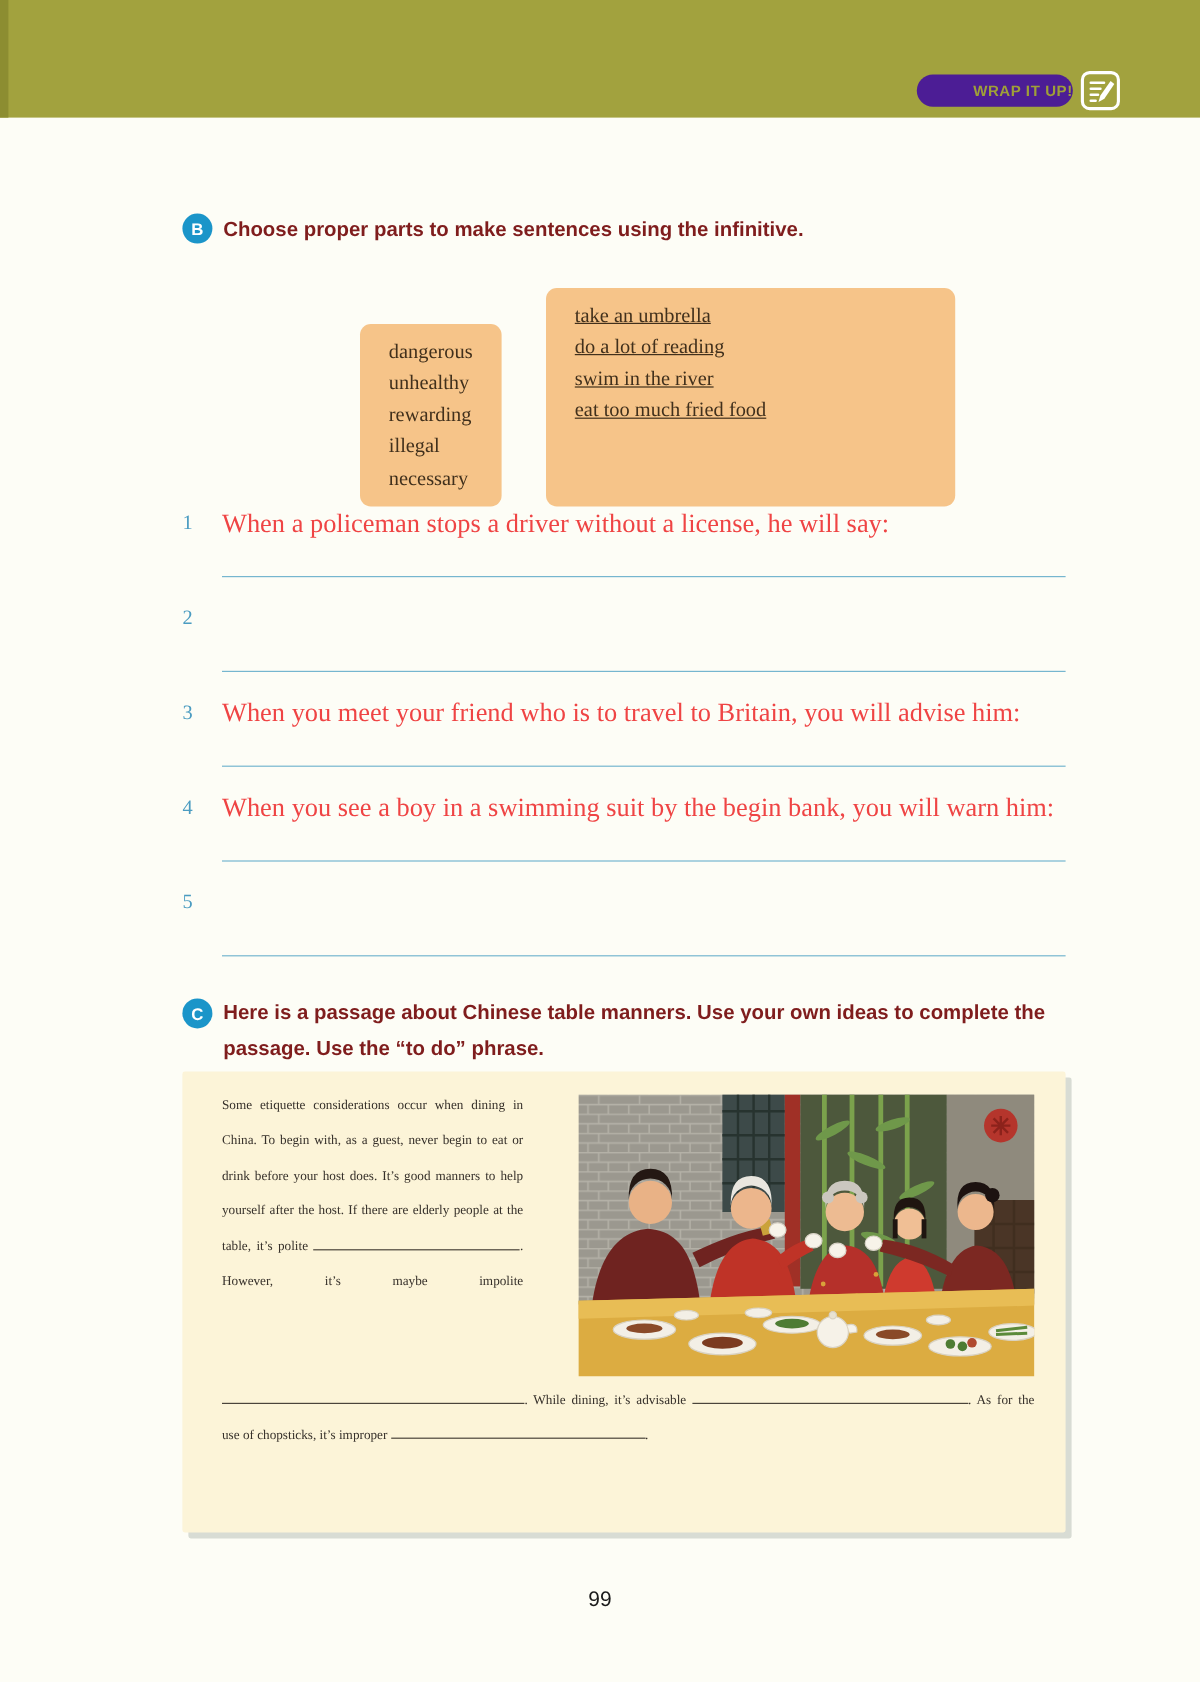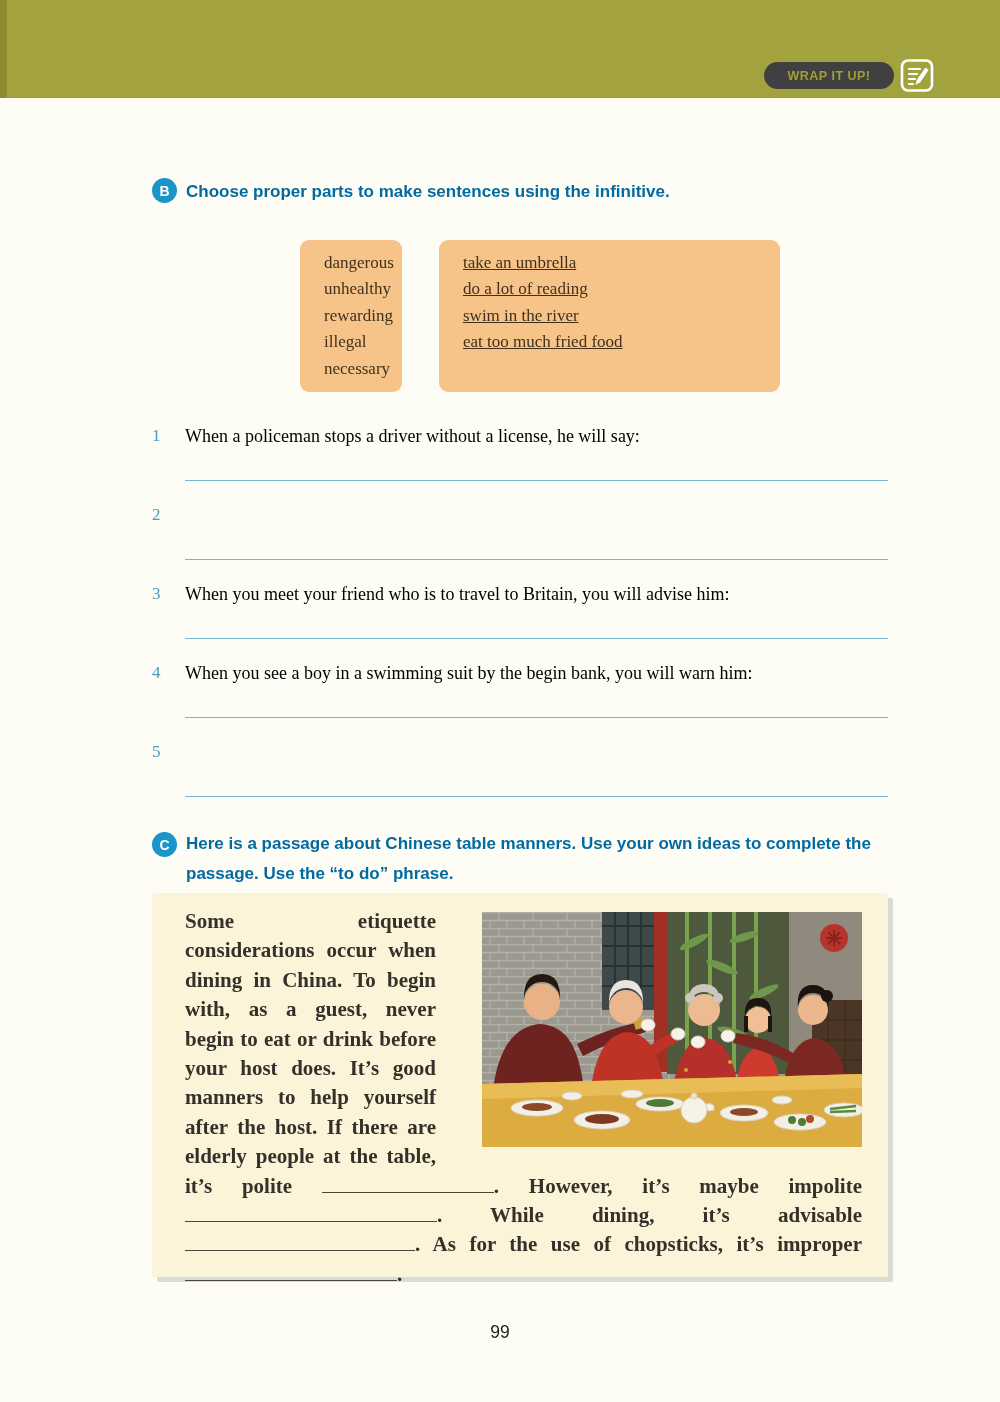--- a/index.html
+++ b/index.html
@@ -7,61 +7,61 @@
   body{
     width:1000px;height:1402px;position:relative;
     background:#fdfdf6;overflow:hidden;
     font-family:"Liberation Serif",serif;
   }
   
   .topbar{position:absolute;top:0;left:0;width:1000px;height:98px;background:#a2a23e;}
   .topbar-edge{position:absolute;top:0;left:0;width:7px;height:98px;background:#8c8d31;}
   .wrap-badge{
     position:absolute;top:62px;right:106px;width:130px;height:27px;
-    background:#404040;border-radius:14px;
-    display:flex;align-items:center;justify-content:center;
+    background:#4c1d95;border-radius:14px;
+    display:flex;align-items:center;justify-content:flex-end;
     font-family:"Liberation Sans",sans-serif;font-weight:bold;
     font-size:12.5px;letter-spacing:.5px;color:#9fa038;
   }
   .edit-icon{position:absolute;top:58px;right:66px;width:34px;height:35px;}
   
   .sec-head{position:absolute;left:152px;display:flex;align-items:flex-start;}
   .sec-circle{
     flex:0 0 auto;width:25px;height:25px;border-radius:50%;background:#1b95c9;
     color:#fff;font-family:"Liberation Sans",sans-serif;font-weight:bold;font-size:14px;
     display:flex;align-items:center;justify-content:center;margin-right:9px;margin-top:1px;
   }
   .sec-title{
     font-family:"Liberation Sans",sans-serif;font-weight:bold;font-size:17px;
-    color:#0369a1;line-height:30px;max-width:700px;
+    color:#7f1d1d;line-height:30px;max-width:700px;
   }
   
   .word-boxes{position:absolute;top:240px;left:300px;display:flex;}
   .word-box{
     background:#f6c489;border-radius:9px;color:#41301c;
     font-size:17px;line-height:26.4px;padding:10px 0 10px 24px;box-sizing:border-box;
   }
-  .word-box.left{width:102px;margin-right:37px;}
+  .word-box.left{width:118px;margin-right:37px;margin-top:30px;}
   .word-box.right{width:341px;text-decoration:underline;}
   
   .items{position:absolute;top:424px;left:152px;width:736px;}
   .ex-item{margin-bottom:22px;}
   .ex-row{display:flex;align-items:flex-start;line-height:24px;}
   .ex-num{flex:0 0 33px;color:#4b9cc1;font-size:17px;}
-  .ex-text{font-size:18px;color:#000000;}
+  .ex-text{font-size:22px;color:#ef4444;}
   .answer-line{margin-left:33px;margin-top:32px;border-bottom:1.6px solid #76b6cf;height:0;}
   
   .panel{
     position:absolute;top:893px;left:152px;width:736px;height:384px;
     background:#fcf4d8;border-radius:2px;box-shadow:5px 5px 0 rgba(170,180,170,.45);
     box-sizing:border-box;
   }
   .panel-inner{
-    padding:14px 26px 0 33px;font-size:21px;line-height:29.4px;
-    text-align:justify;color:#36302a;font-weight:bold;
+    padding:14px 26px 0 33px;font-size:11px;line-height:29.4px;
+    text-align:justify;color:#36302a;
   }
   .photo{float:right;width:380px;height:235px;margin:5px 0 6px 46px;display:block;}
   .blank{display:inline-block;border-bottom:1.2px solid #4a443a;}
   .b1{width:172px;} .b2{width:252px;} .b3{width:230px;} .b4{width:212px;}
   
   .page-num{
     position:absolute;top:1322px;left:0;width:1000px;text-align:center;
     font-family:"Liberation Sans",sans-serif;font-weight:normal;font-size:17.5px;color:#1a1a1a;
   }
 </style>

